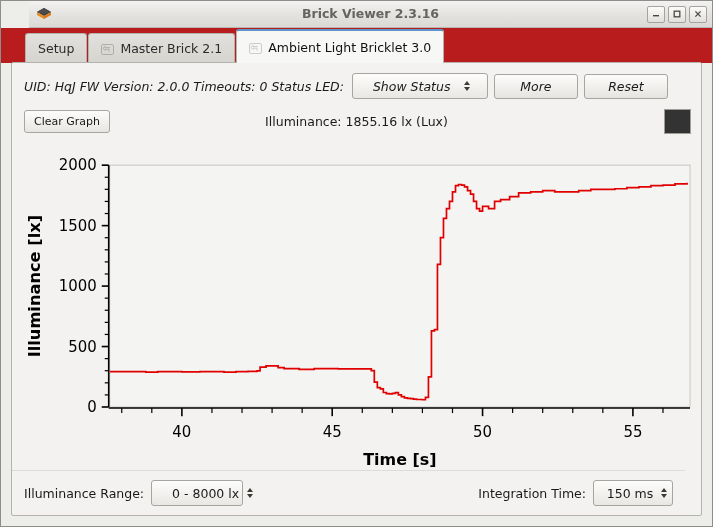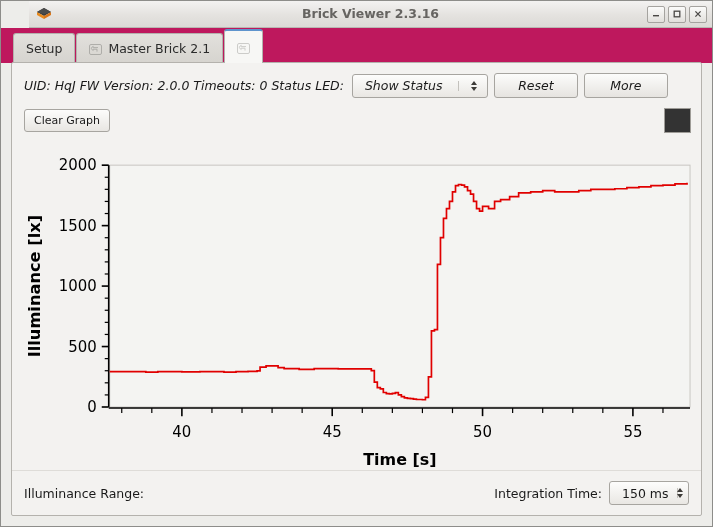--- a/index.html
+++ b/index.html
@@ -36,23 +36,23 @@
     width:18px;height:17px;box-sizing:border-box;
     border:1px solid #a5a39f;border-radius:2px;
     background:linear-gradient(to bottom,#fbfbfa,#e2e0dc);
     display:flex;align-items:center;justify-content:center;
     font-size:10px;color:#4a4845;line-height:1;
   }
   .win-btn svg{display:block;}
   
   .tabbar{
     height:35px;position:relative;
-    background:#be185d;
+    background:#b91c1c;
     display:flex;align-items:flex-end;
-    padding-left:12px;box-sizing:border-box;
+    padding-left:24px;box-sizing:border-box;
   }
   .tab{
     height:30px;box-sizing:border-box;
     display:flex;align-items:center;gap:6px;
     padding:0 12px;
     font-size:12.5px;
     border:1px solid #b4b2ad;
     border-bottom:none;
     border-radius:3px 3px 0 0;
     background:linear-gradient(to bottom,#e2e0dc,#d6d4cf);
@@ -86,21 +86,21 @@
     font-style:italic;
   }
   .info-text{white-space:nowrap;}
   .combo{
     box-sizing:border-box;
     height:24px;
     border:1px solid #a7a5a0;border-radius:3px;
     background:linear-gradient(to bottom,#fdfdfc,#e9e7e3);
     display:inline-flex;align-items:center;
     font-size:12.5px;color:#1a1a1a;
-    padding:4px;
+    padding:12px;
   }
   .combo .cval{padding:0 8px;white-space:nowrap;}
   .combo .cdiv{width:1px;align-self:stretch;background:#c3c1bc;margin:2px 0;}
   .combo .carr{
     width:17px;display:flex;flex-direction:column;align-items:center;
     justify-content:center;gap:2px;
   }
   .arrow-up,.arrow-dn{
     width:0;height:0;border-left:3.5px solid transparent;border-right:3.5px solid transparent;
   }
@@ -133,21 +133,21 @@
     background:#333333;border:1px solid #9e9c97;
     z-index:2;
   }
   
   .chartwrap{
     position:absolute;left:0;right:0;top:92px;bottom:45px;
   }
   .chart-svg{display:block;width:100%;height:100%;}
   
   .row3{
-    position:absolute;left:0;right:0;bottom:0;height:45px;
+    position:absolute;left:0;right:16px;bottom:0;height:45px;
     display:flex;align-items:center;
     padding:0 12px;box-sizing:border-box;
     border-top:1px solid #dedcd8;
     font-size:12.5px;
   }
   .spacer{flex:1;}
   .lbl{margin-right:7px;}
   .combo-range{width:92px;justify-content:space-between;}
   .combo-integ{width:80px;justify-content:center;}
 </style>
@@ -198,41 +198,43 @@
       </span>
       <span>Master Brick 2.1</span>
     </div>
     <div class="tab active">
       <span class="tab-icon active">
         <svg viewBox="0 0 13 11" width="13" height="11">
           <rect x="0.5" y="0.5" width="12" height="10" rx="1.5" fill="none" stroke="#9a9a96" stroke-width="1"></rect>
           <path d="M9,3.6 L4.2,3.6 L4.2,2.3 L1.9,4.4 L4.2,6.5 L4.2,5.2 L8,5.2 L8,7.6" fill="none" stroke="#9a9a96" stroke-width="1" stroke-linejoin="round"></path>
         </svg>
       </span>
+      <span>Ambient Light Bricklet 3.0</span>
     </div>
   </div>
 
   <div class="panel">
 
     <div class="row1">
       <span class="info-text">UID:  HqJ  FW Version: 2.0.0  Timeouts: 0  Status LED:</span>
       <div class="combo combo-status">
         <span class="cval">Show Status</span>
         <span class="cdiv"></span>
         <span class="carr">
           <span class="arrow-up"></span>
             <span class="arrow-dn"></span>
         </span>
       </div>
+      <div class="btn">More</div>
       <div class="btn">Reset</div>
-      <div class="btn">More</div>
     </div>
 
     <div class="row2">
       <div class="btn btn-clear">Clear Graph</div>
+      <div class="reading">Illuminance: 1855.16 lx (Lux)</div>
       <div class="swatch"></div>
     </div>
 
     <div class="chartwrap">
       <svg class="chart-svg" id="chart" viewBox="0 0 691 310" preserveAspectRatio="none">
           <rect x="98" y="10" width="582" height="238" fill="#f4f4f2" stroke="#c9c7c2" stroke-width="1"></rect>
           <g>
             <line x1="97" y1="10" x2="97" y2="248" stroke="#000" stroke-width="1.6"></line>
             <line x1="90" y1="248" x2="97" y2="248" stroke="#000" stroke-width="1.6"></line>
             <line x1="93" y1="236.1" x2="97" y2="236.1" stroke="#000" stroke-width="1.2"></line>
@@ -288,20 +290,28 @@
             <text x="622.7046632124353" y="278" text-anchor="middle" font-size="15" font-family="&quot;DejaVu Sans&quot;, &quot;Liberation Sans&quot;, sans-serif" fill="#000">55</text>
           </g>
           <text x="389" y="305" text-anchor="middle" font-size="16" font-weight="bold" font-family="&quot;DejaVu Sans&quot;, &quot;Liberation Sans&quot;, sans-serif" fill="#000">Time [s]</text>
           <text x="28" y="129" text-anchor="middle" font-size="16" font-weight="bold" font-family="&quot;DejaVu Sans&quot;, &quot;Liberation Sans&quot;, sans-serif" fill="#000" transform="rotate(-90 28 129)">Illuminance [lx]</text>
           <path d="M98.00,213.25 L110.06,213.25 L110.06,213.25 L122.12,213.25 L122.12,213.13 L134.19,213.13 L134.19,213.73 L140.22,213.73 L140.22,213.73 L146.25,213.73 L146.25,213.25 L158.31,213.25 L158.31,213.25 L170.37,213.25 L170.37,213.49 L182.44,213.49 L182.44,213.49 L188.47,213.49 L188.47,213.25 L200.53,213.25 L200.53,213.25 L212.59,213.25 L212.59,213.61 L218.62,213.61 L218.62,213.61 L224.65,213.61 L224.65,213.25 L230.68,213.25 L230.68,213.25 L236.72,213.25 L236.72,213.01 L242.75,213.01 L242.75,213.01 L245.76,213.01 L245.76,212.54 L248.78,212.54 L248.78,208.73 L254.81,208.73 L254.81,207.54 L260.84,207.54 L260.84,207.54 L266.87,207.54 L266.87,209.21 L272.90,209.21 L272.90,210.16 L278.93,210.16 L278.93,210.16 L287.98,210.16 L287.98,210.87 L297.03,210.87 L297.03,210.87 L303.06,210.87 L303.06,210.16 L315.12,210.16 L315.12,210.16 L327.18,210.16 L327.18,210.40 L339.24,210.40 L339.24,210.40 L351.31,210.40 L351.31,210.51 L357.34,210.51 L357.34,210.51 L360.35,210.51 L360.35,212.30 L363.37,212.30 L363.37,223.60 L366.38,223.60 L366.38,228.96 L369.40,228.96 L369.40,230.15 L372.41,230.15 L372.41,233.72 L375.43,233.72 L375.43,234.91 L378.45,234.91 L378.45,235.15 L381.46,235.15 L381.46,234.67 L384.48,234.67 L384.48,233.96 L387.49,233.96 L387.49,236.10 L390.51,236.10 L390.51,237.77 L393.52,237.77 L393.52,238.96 L396.54,238.96 L396.54,239.43 L399.55,239.43 L399.55,239.67 L402.57,239.67 L402.57,240.15 L405.59,240.15 L405.59,240.62 L408.60,240.62 L408.60,240.62 L411.62,240.62 L411.62,240.86 L414.63,240.86 L414.63,238.48 L417.65,238.48 L417.65,218.25 L420.66,218.25 L420.66,173.03 L423.68,173.03 L423.68,171.84 L426.69,171.84 L426.69,107.58 L429.71,107.58 L429.71,81.40 L432.73,81.40 L432.73,62.36 L435.74,62.36 L435.74,52.84 L438.76,52.84 L438.76,45.70 L441.77,45.70 L441.77,36.18 L444.79,36.18 L444.79,30.23 L447.80,30.23 L447.80,29.04 L450.82,29.04 L450.82,29.63 L453.83,29.63 L453.83,31.42 L456.85,31.42 L456.85,34.99 L459.87,34.99 L459.87,38.56 L462.88,38.56 L462.88,45.70 L465.90,45.70 L465.90,52.84 L468.91,52.84 L468.91,55.22 L471.93,55.22 L471.93,50.46 L477.96,50.46 L477.96,52.84 L483.99,52.84 L483.99,45.70 L490.02,45.70 L490.02,43.91 L499.07,43.91 L499.07,40.94 L508.11,40.94 L508.11,37.37 L520.18,37.37 L520.18,36.18 L532.24,36.18 L532.24,34.99 L544.30,34.99 L544.30,36.18 L556.36,36.18 L556.36,36.18 L568.42,36.18 L568.42,34.99 L580.49,34.99 L580.49,33.80 L592.55,33.80 L592.55,33.80 L604.61,33.80 L604.61,33.21 L616.67,33.21 L616.67,32.02 L628.74,32.02 L628.74,31.42 L640.80,31.42 L640.80,30.23 L652.86,30.23 L652.86,29.63 L664.92,29.63 L664.92,28.44 L676.98,28.44 L676.98,27.25" fill="none" stroke="#e00000" stroke-width="1.7" stroke-linejoin="miter" stroke-linecap="butt"></path>
         </svg>
     </div>
 
     <div class="row3">
       <span class="lbl">Illuminance Range:</span>
+      <div class="combo combo-range">
+        <span class="cval">0 - 8000 lx</span>
+        <span class="cdiv"></span>
+        <span class="carr">
+          <span class="arrow-up"></span>
+            <span class="arrow-dn"></span>
+        </span>
+      </div>
       <span class="spacer"></span>
       <span class="lbl">Integration Time:</span>
       <div class="combo combo-integ">
         <span class="cval">150 ms</span>
         <span class="cdiv"></span>
         <span class="carr">
           <span class="arrow-up"></span>
             <span class="arrow-dn"></span>
         </span>
       </div>

